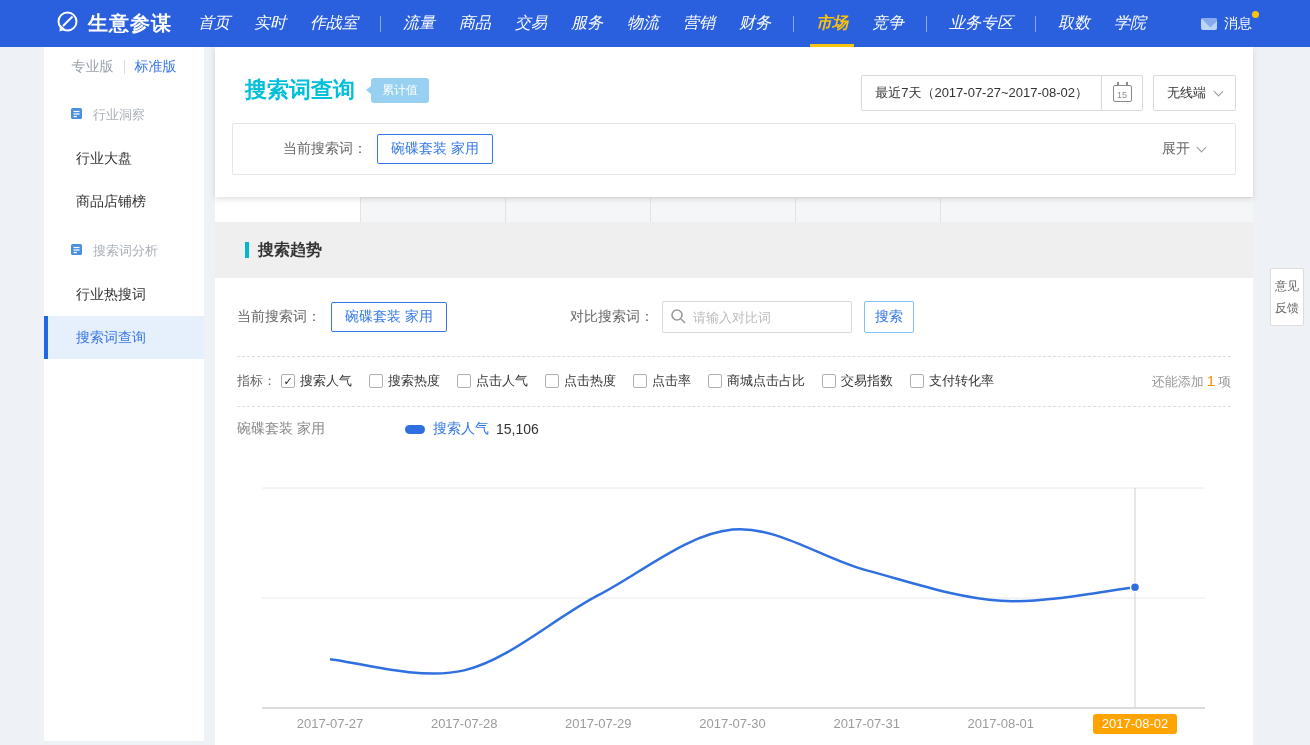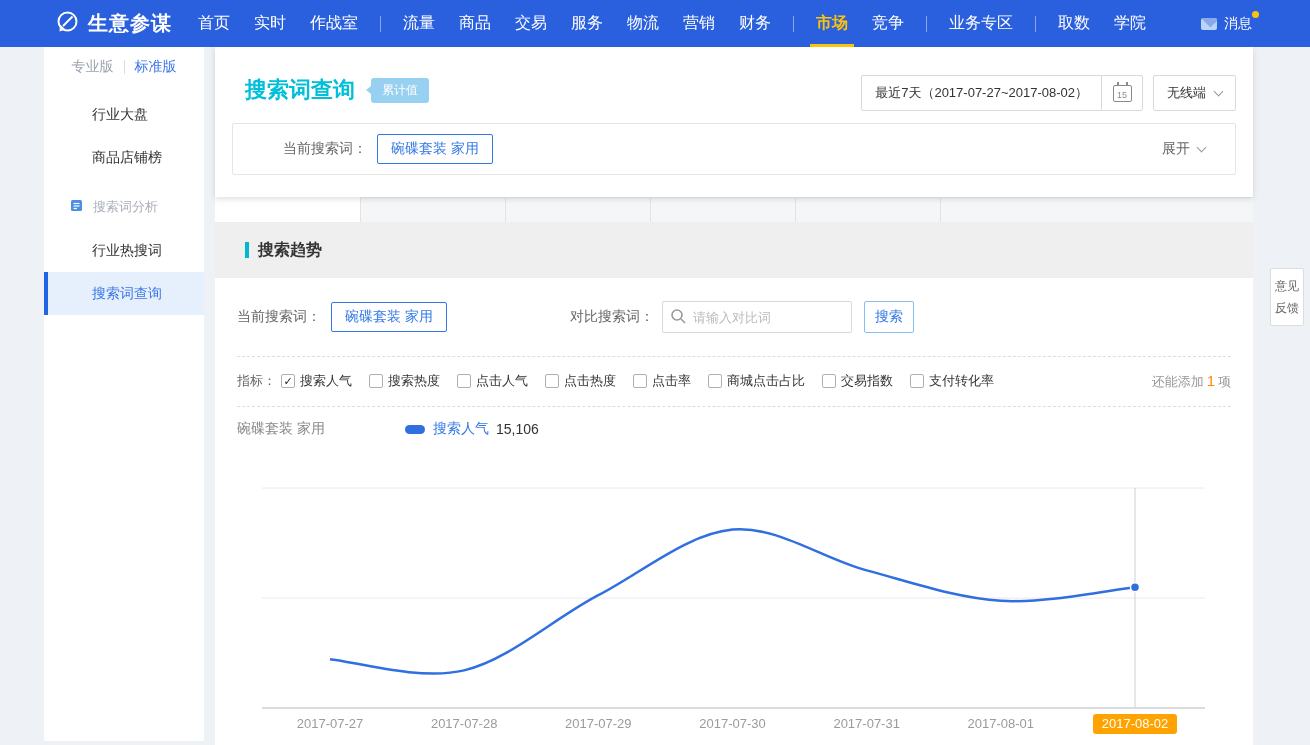--- a/index.html
+++ b/index.html
@@ -6,21 +6,21 @@
   html,body { width:1310px; height:745px; }
   body {
     position:relative; overflow:hidden; background:#EEF1F5;
     font-family:"Liberation Sans","DejaVu Sans",sans-serif; color:#333;
   }
   
   .topnav { position:absolute; top:0; left:0; right:0; height:47px; background:#2A5FDE;
     display:flex; align-items:center; color:#fff; z-index:10; padding-left:55px; }
   .brand { display:flex; align-items:center; gap:9px; margin-right:14px; }
   .brand-text { font-size:20px; font-weight:bold; letter-spacing:1px; }
-  .nav-items { display:flex; align-items:center; height:100%; }
+  .nav-items { display:flex; align-items:center; height:100%;font-style:italic; }
   .nav-item { padding:0 12px; font-size:16px; height:100%; display:flex; align-items:center;
     position:relative; cursor:pointer; white-space:nowrap; }
   .nav-item.active { color:#FBC30B; font-weight:bold; }
   .nav-item.active::after { content:""; position:absolute; left:50%; transform:translateX(-50%);
     bottom:0; width:44px; height:3px; background:#FBC30B; }
   .nav-sep { width:1px; height:16px; background:rgba(255,255,255,.45); margin:0 10px; }
   .nav-message { margin-left:auto; margin-right:58px; display:flex; align-items:center; gap:7px;
     font-size:14px; position:relative; cursor:pointer; }
   .envelope { width:16px; height:12px; background:#BBD3F5; border-radius:2px; position:relative; overflow:hidden; }
   .envelope::before { content:""; position:absolute; left:1px; top:-4px; width:14px; height:10px;
@@ -28,21 +28,21 @@
   .msg-dot { position:absolute; top:-4px; right:-7px; width:7px; height:7px; background:#FBC30B; border-radius:50%; }
   
   .sidebar { position:absolute; left:44px; top:47px; width:160px; bottom:4px; background:#fff; }
   .version-row { height:40px; display:flex; align-items:center; justify-content:center; font-size:14px; gap:10px; }
   .version-pro { color:#9BA2AC; cursor:pointer; }
   .version-std { color:#3A76E8; cursor:pointer; }
   .version-sep { width:1px; height:14px; background:#DDD; }
   .side-group { margin-top:6px; }
   .side-group-header { height:44px; display:flex; align-items:center; padding-left:26px; gap:10px;
     color:#A9AFB8; font-size:13px; cursor:default; }
-  .side-item { height:43px; display:flex; align-items:center; padding-left:44px; font-size:14px;
+  .side-item { height:43px; display:flex; align-items:center; padding-left:28px; font-size:14px;
     color:#333; cursor:pointer; border-left:4px solid transparent; }
   .side-item.active { background:#E6F0FC; border-left-color:#2066E4; color:#3A76E8; }
   
   .main { position:absolute; left:215px; top:47px; width:1038px; bottom:0; }
   .header-card { position:relative; height:150px; background:#fff;
     box-shadow:0 2px 6px rgba(0,0,0,.13); z-index:3; }
   .title-row { display:flex; align-items:center; padding:28px 0 0 30px; }
   .page-title { font-size:22px; color:#00BFD8; font-weight:bold; }
   .badge { margin-left:16px; position:relative; background:#97D0F0; color:#fff; font-size:12px;
     padding:4px 11px; border-radius:3px; }
@@ -157,20 +157,29 @@
 </div>
 
 <div class="sidebar">
   <div class="version-row">
     <span class="version-pro">专业版</span>
     <span class="version-sep"></span>
     <span class="version-std">标准版</span>
   </div>
   <div id="sidebar-groups">
       <div class="side-group">
+        <div class="side-group-header">
+          <span><svg width="13" height="13" viewBox="0 0 13 13">
+              <rect x="1" y="1" width="11" height="11" rx="1.5" fill="#4A90E2"></rect>
+              <line x1="3.5" y1="4.5" x2="9.5" y2="4.5" stroke="#fff" stroke-width="1.2"></line>
+              <line x1="3.5" y1="7" x2="9.5" y2="7" stroke="#fff" stroke-width="1.2"></line>
+              <line x1="3.5" y1="9.5" x2="7" y2="9.5" stroke="#fff" stroke-width="1.2"></line>
+            </svg></span>
+          <span>行业洞察</span>
+        </div>
         <div class="side-item">行业大盘</div>
         <div class="side-item">商品店铺榜</div>
       </div>
       <div class="side-group">
         <div class="side-group-header">
           <span><svg width="13" height="13" viewBox="0 0 13 13">
               <rect x="1" y="1" width="11" height="11" rx="1.5" fill="#4A90E2"></rect>
               <line x1="3.5" y1="4.5" x2="9.5" y2="4.5" stroke="#fff" stroke-width="1.2"></line>
               <line x1="3.5" y1="7" x2="9.5" y2="7" stroke="#fff" stroke-width="1.2"></line>
               <line x1="3.5" y1="9.5" x2="7" y2="9.5" stroke="#fff" stroke-width="1.2"></line>

